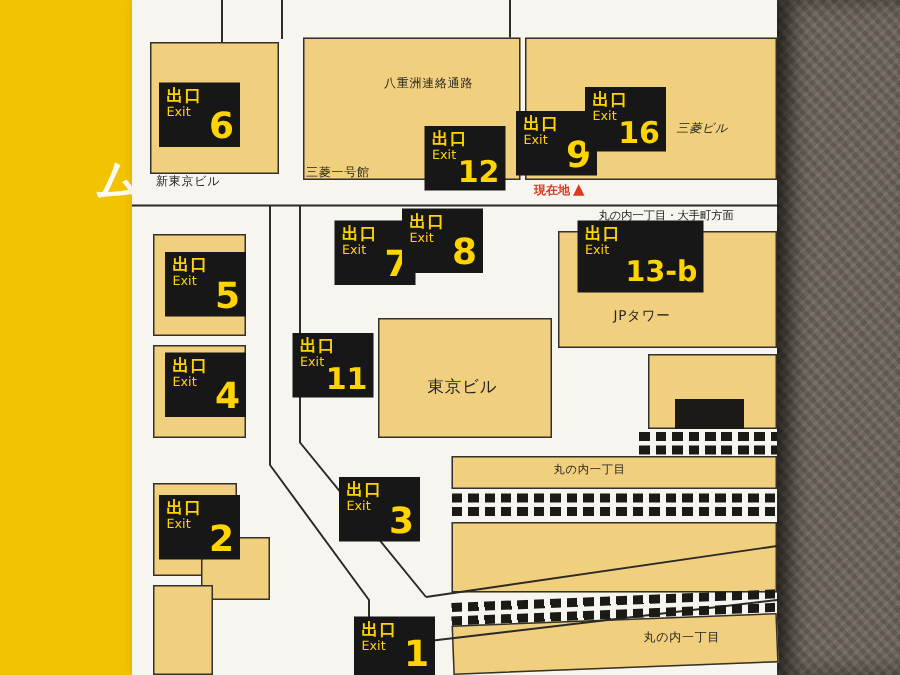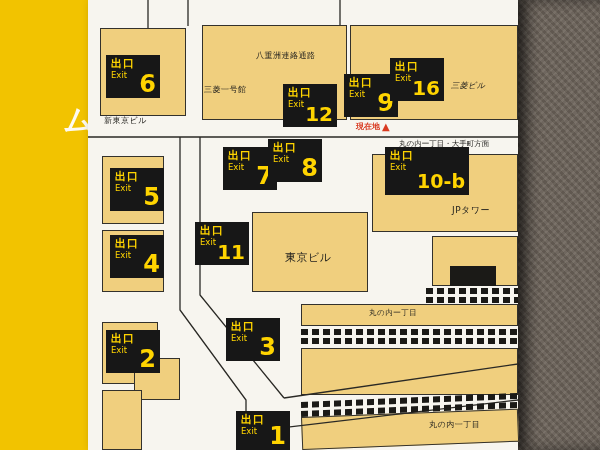--- a/index.html
+++ b/index.html
@@ -51,22 +51,22 @@
   #d3a{left:213px;top:402px;width:217px;transform:rotate(-2.4deg);transform-origin:left center;}
   #d3b{left:213px;top:411px;width:217px;transform:rotate(-2.4deg);transform-origin:left center;}
 
   #busterm{position:absolute;left:362px;top:266px;width:46px;height:20px;background:#1b1a17;z-index:3;}
 
   
   .blabel{position:absolute;font-size:8px;color:#24231f;letter-spacing:.5px;white-space:nowrap;z-index:4;}
   #l-shintokyo{left:16px;top:103px;margin-top:12px;}
   #l-park{left:168px;top:50px;}
   #l-mitsubishi{left:363px;top:80px;font-style:italic;}
-  #l-ichigokan{left:116px;top:84px;font-family:Liberation Serif, serif;}
-  #l-jptower{left:321px;top:204px;font-size:9px;margin-left:43px;}
+  #l-ichigokan{left:116px;top:109px;font-family:Liberation Serif, serif;}
+  #l-jptower{left:321px;top:204px;font-size:9px;}
   #l-tokyo{left:197px;top:250px;font-size:11px;}
   #l-hatobus{left:281px;top:308px;font-size:7.5px;}
   #l-yaesu{left:341px;top:419px;}
 
   
   #marker{position:absolute;left:268px;top:121px;z-index:5;display:flex;align-items:center;gap:2px;
           color:#d93a20;font-size:8px;font-weight:bold;white-space:nowrap;}
   #marker .tri{font-size:10px;line-height:1;}
   #direction{position:absolute;left:311px;top:139px;z-index:5;font-size:7.5px;color:#1c1b18;white-space:nowrap;}
 
@@ -180,21 +180,21 @@
       <span class="num">7</span>
     </div>
     <div class="exit" id="x8">
       <span class="kanji">出口</span>
       <span class="en">Exit</span>
       <span class="num">8</span>
     </div>
     <div class="exit d2" id="x10b">
       <span class="kanji">出口</span>
       <span class="en">Exit</span>
-      <span class="num">10-b</span>
+      <span class="num">13-b</span>
     </div>
     <div class="exit" id="x4">
       <span class="kanji">出口</span>
       <span class="en">Exit</span>
       <span class="num">4</span>
     </div>
     <div class="exit d2" id="x11">
       <span class="kanji">出口</span>
       <span class="en">Exit</span>
       <span class="num">11</span>

